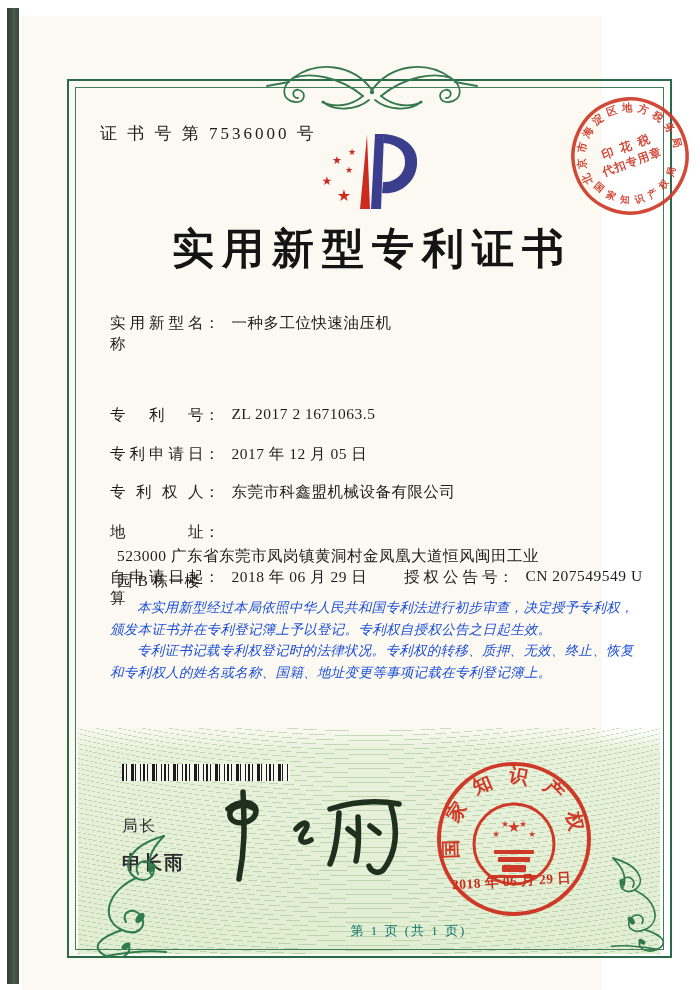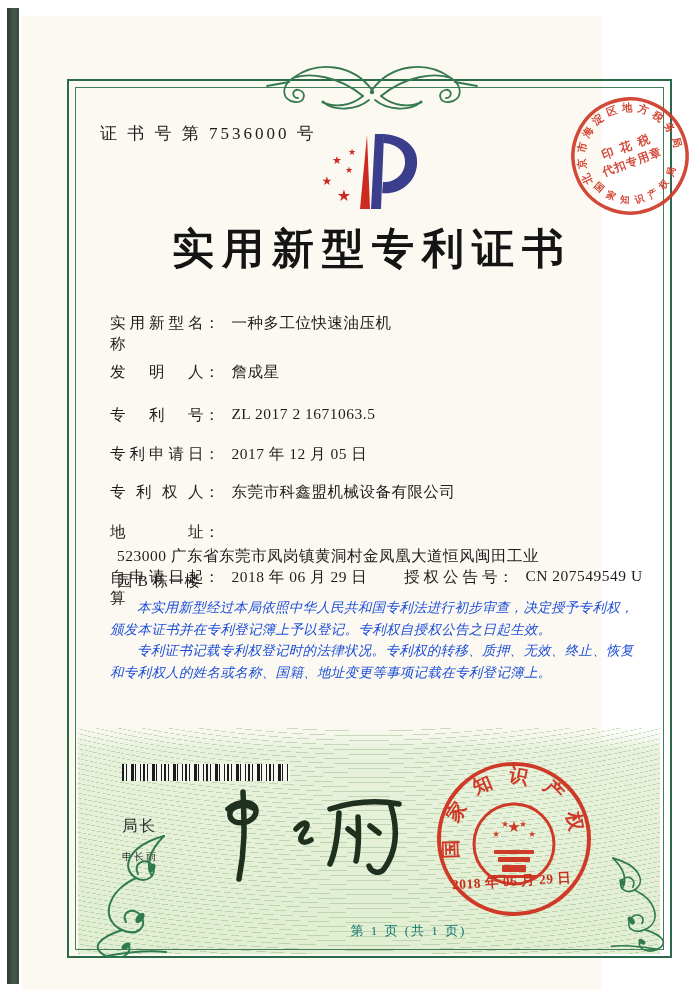--- a/index.html
+++ b/index.html
@@ -34,21 +34,21 @@
   .paras{position:absolute;left:88px;top:581px;width:526px;font-size:13.5px;line-height:21.5px;
          color:#1d4ed8;font-style:italic;letter-spacing:.3px;}
   .paras p{margin:0;text-indent:2em;}
 
   .barcode{position:absolute;left:100px;top:748px;width:168px;height:17px;background:
      repeating-linear-gradient(90deg,#1b1b1b 0 2px,#f6f8f0 2px 4px,#1b1b1b 4px 5px,
        #f6f8f0 5px 9px,#1b1b1b 9px 12px,#f6f8f0 12px 13px,#1b1b1b 13px 14px,#f6f8f0 14px 18px,
        #1b1b1b 18px 19px,#f6f8f0 19px 21px);}
 
   .signer-role{position:absolute;left:100px;top:800px;font-size:15.5px;color:#2c2c2c;letter-spacing:2px;}
-  .signer-name{position:absolute;left:100px;top:834px;font-size:10px;color:#2c2c2c;letter-spacing:2px;}
+  .signer-name{position:absolute;left:100px;top:834px;font-size:19px;color:#2c2c2c;letter-spacing:2px;font-weight:bold;}
   .signature{position:absolute;left:190px;top:773px;}
 
   .seal-svg{position:absolute;left:408px;top:742px;}
   .seal-date{position:absolute;left:430px;top:856px;width:140px;font-size:13.5px;font-weight:bold;
              color:#c8301d;letter-spacing:.5px;transform:rotate(-3.5deg);white-space:nowrap;}
 
   .tax-stamp{position:absolute;left:542px;top:72px;opacity:.92;}
 
   .ornament-top{position:absolute;left:243px;top:40px;}
   .fl-bl{position:absolute;left:46px;top:816px;}
@@ -119,24 +119,20 @@
           <textPath href="#taxBot">国家知识产权局</textPath>
         </text>
       </g>
     </svg>
 
     <div class="title">实用新型专利证书</div>
 
     <div class="field-row" style="top:297px">
       <span class="flabel">实用新型名称</span><span class="colon">：</span>
       <span class="fvalue">一种多工位快速油压机</span>
-    </div>
-    <div class="field-row" style="top:346px">
-      <span class="flabel">发明人</span><span class="colon">：</span>
-      <span class="fvalue">詹成星</span>
     </div>
     <div class="field-row" style="top:389px">
       <span class="flabel">专利号</span><span class="colon">：</span>
       <span class="fvalue">ZL 2017 2 1671063.5</span>
     </div>
     <div class="field-row" style="top:428px">
       <span class="flabel">专利申请日</span><span class="colon">：</span>
       <span class="fvalue">2017 年 12 月 05 日</span>
     </div>
     <div class="field-row" style="top:466px">

